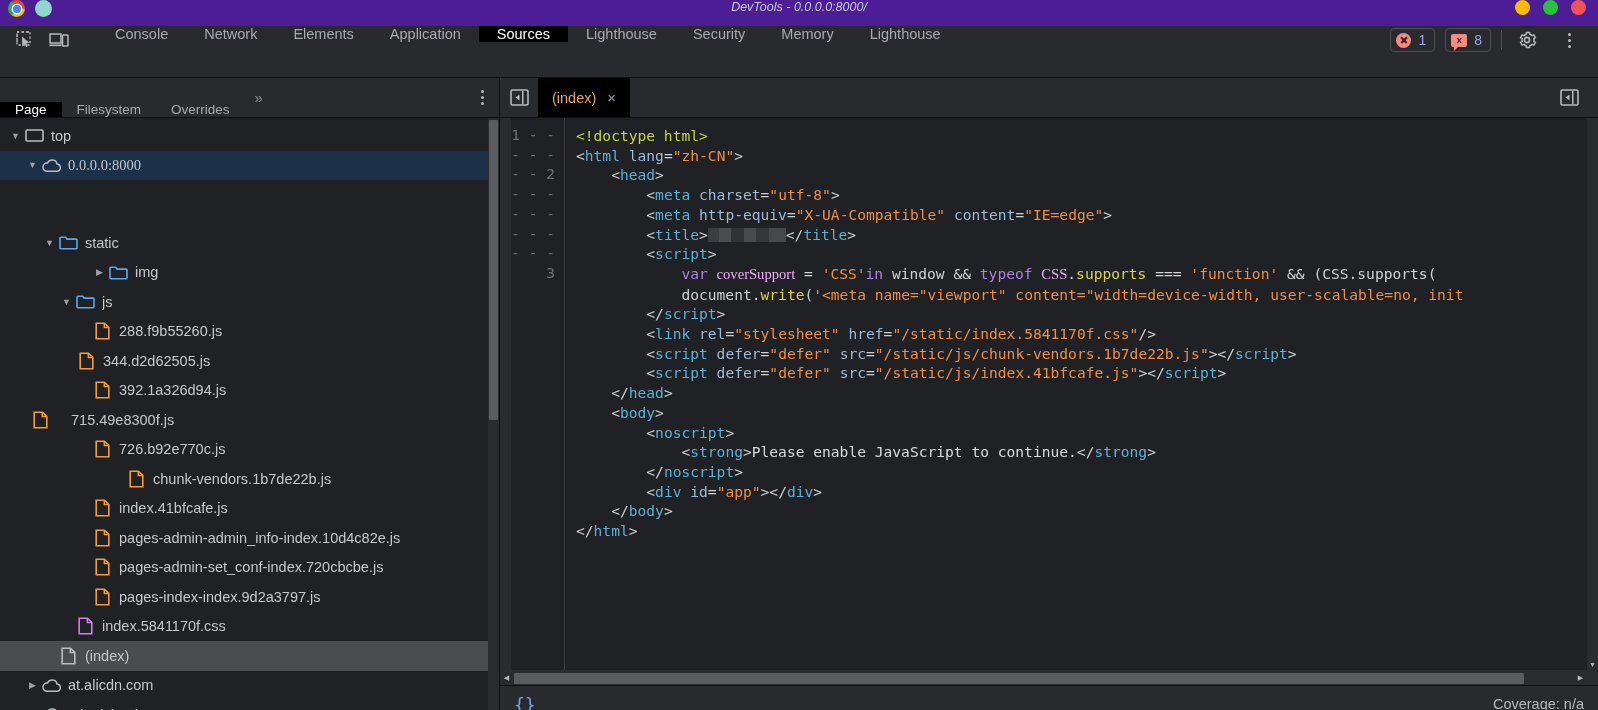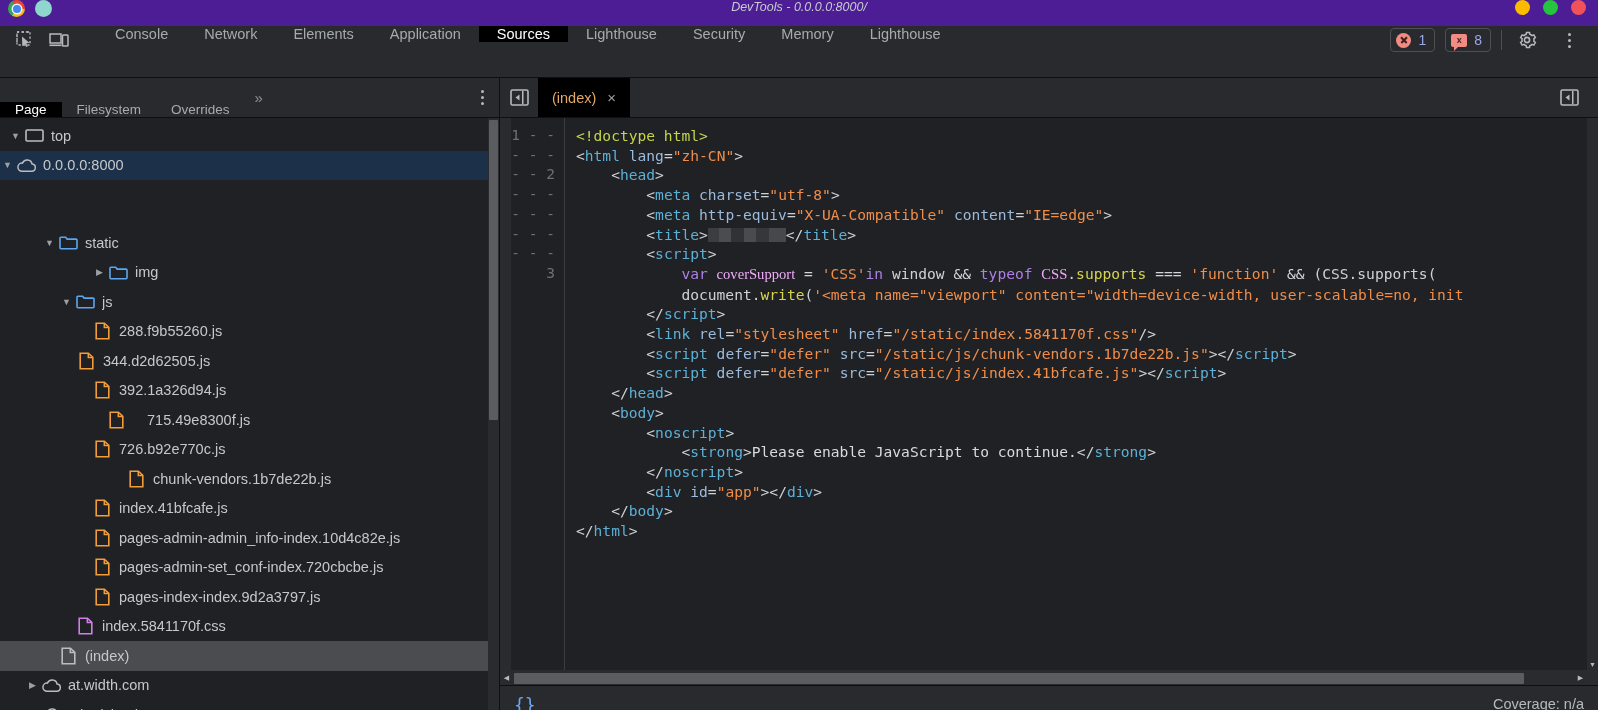--- a/index.html
+++ b/index.html
@@ -323,21 +323,21 @@
     <div class="tree" id="tree-container">
       <div class="row" style="padding-left: 8px;">
           <span class="twisty down"></span>
           <span class="ico">
             <svg width="19" height="15" viewBox="0 0 19 15">
               <rect x="1" y="2" width="17" height="11" rx="1.2" fill="none" stroke="#b9bdc0" stroke-width="1.6"></rect>
             </svg>
           </span>
           <span class="row-label">top</span>
         </div>
-        <div class="row selected-blue" style="">
+        <div class="row selected-blue" style="padding-left: 25px; font-family: Liberation Serif, serif;">
           <span class="twisty down"></span>
           <span class="ico">
             <svg width="21" height="15" viewBox="0 0 21 15">
               <path d="M5.6 13.2h10.2a3.6 3.6 0 0 0 .3-7.18A5.1 5.1 0 0 0 6.4 5.1 3.9 3.9 0 0 0 5.6 13.2z" fill="none" stroke="#b9bdc0" stroke-width="1.5"></path>
             </svg>
           </span>
           <span class="row-label">0.0.0.0:8000</span>
         </div>
         <div class="row" style="padding-left: 42px; margin-top: 48px;">
           <span class="twisty down"></span>
@@ -389,21 +389,21 @@
         <div class="row" style="padding-left: 76px;">
           <span class="twisty none"></span>
           <span class="ico">
             <svg width="15" height="18" viewBox="0 0 15 18">
               <path d="M1.2 1.2h8.2L13.8 5.4v11.4H1.2z" fill="none" stroke="#f29d3a" stroke-width="1.6"></path>
               <path d="M9.3 1.4v4.2h4.3" fill="none" stroke="#f29d3a" stroke-width="1.5"></path>
             </svg>
           </span>
           <span class="row-label">392.1a326d94.js</span>
         </div>
-        <div class="row" style="padding-left: 76px; gap: 14px;">
+        <div class="row" style=" gap: 14px;">
           <span class="twisty none"></span>
           <span class="ico">
             <svg width="15" height="18" viewBox="0 0 15 18">
               <path d="M1.2 1.2h8.2L13.8 5.4v11.4H1.2z" fill="none" stroke="#f29d3a" stroke-width="1.6"></path>
               <path d="M9.3 1.4v4.2h4.3" fill="none" stroke="#f29d3a" stroke-width="1.5"></path>
             </svg>
           </span>
           <span class="row-label">715.49e8300f.js</span>
         </div>
         <div class="row" style="padding-left: 76px;">
@@ -486,21 +486,21 @@
           </span>
           <span class="row-label">(index)</span>
         </div>
         <div class="row" style="padding-left: 25px;">
           <span class="twisty right"></span>
           <span class="ico">
             <svg width="21" height="15" viewBox="0 0 21 15">
               <path d="M5.6 13.2h10.2a3.6 3.6 0 0 0 .3-7.18A5.1 5.1 0 0 0 6.4 5.1 3.9 3.9 0 0 0 5.6 13.2z" fill="none" stroke="#b9bdc0" stroke-width="1.5"></path>
             </svg>
           </span>
-          <span class="row-label">at.width.com</span>
+          <span class="row-label">at.alicdn.com</span>
         </div>
         <div class="row" style="padding-left: 25px;">
           <span class="twisty right"></span>
           <span class="ico">
             <svg width="21" height="15" viewBox="0 0 21 15">
               <path d="M5.6 13.2h10.2a3.6 3.6 0 0 0 .3-7.18A5.1 5.1 0 0 0 6.4 5.1 3.9 3.9 0 0 0 5.6 13.2z" fill="none" stroke="#b9bdc0" stroke-width="1.5"></path>
             </svg>
           </span>
           <span class="row-label">cdn.dcloud.net.cn</span>
         </div>

